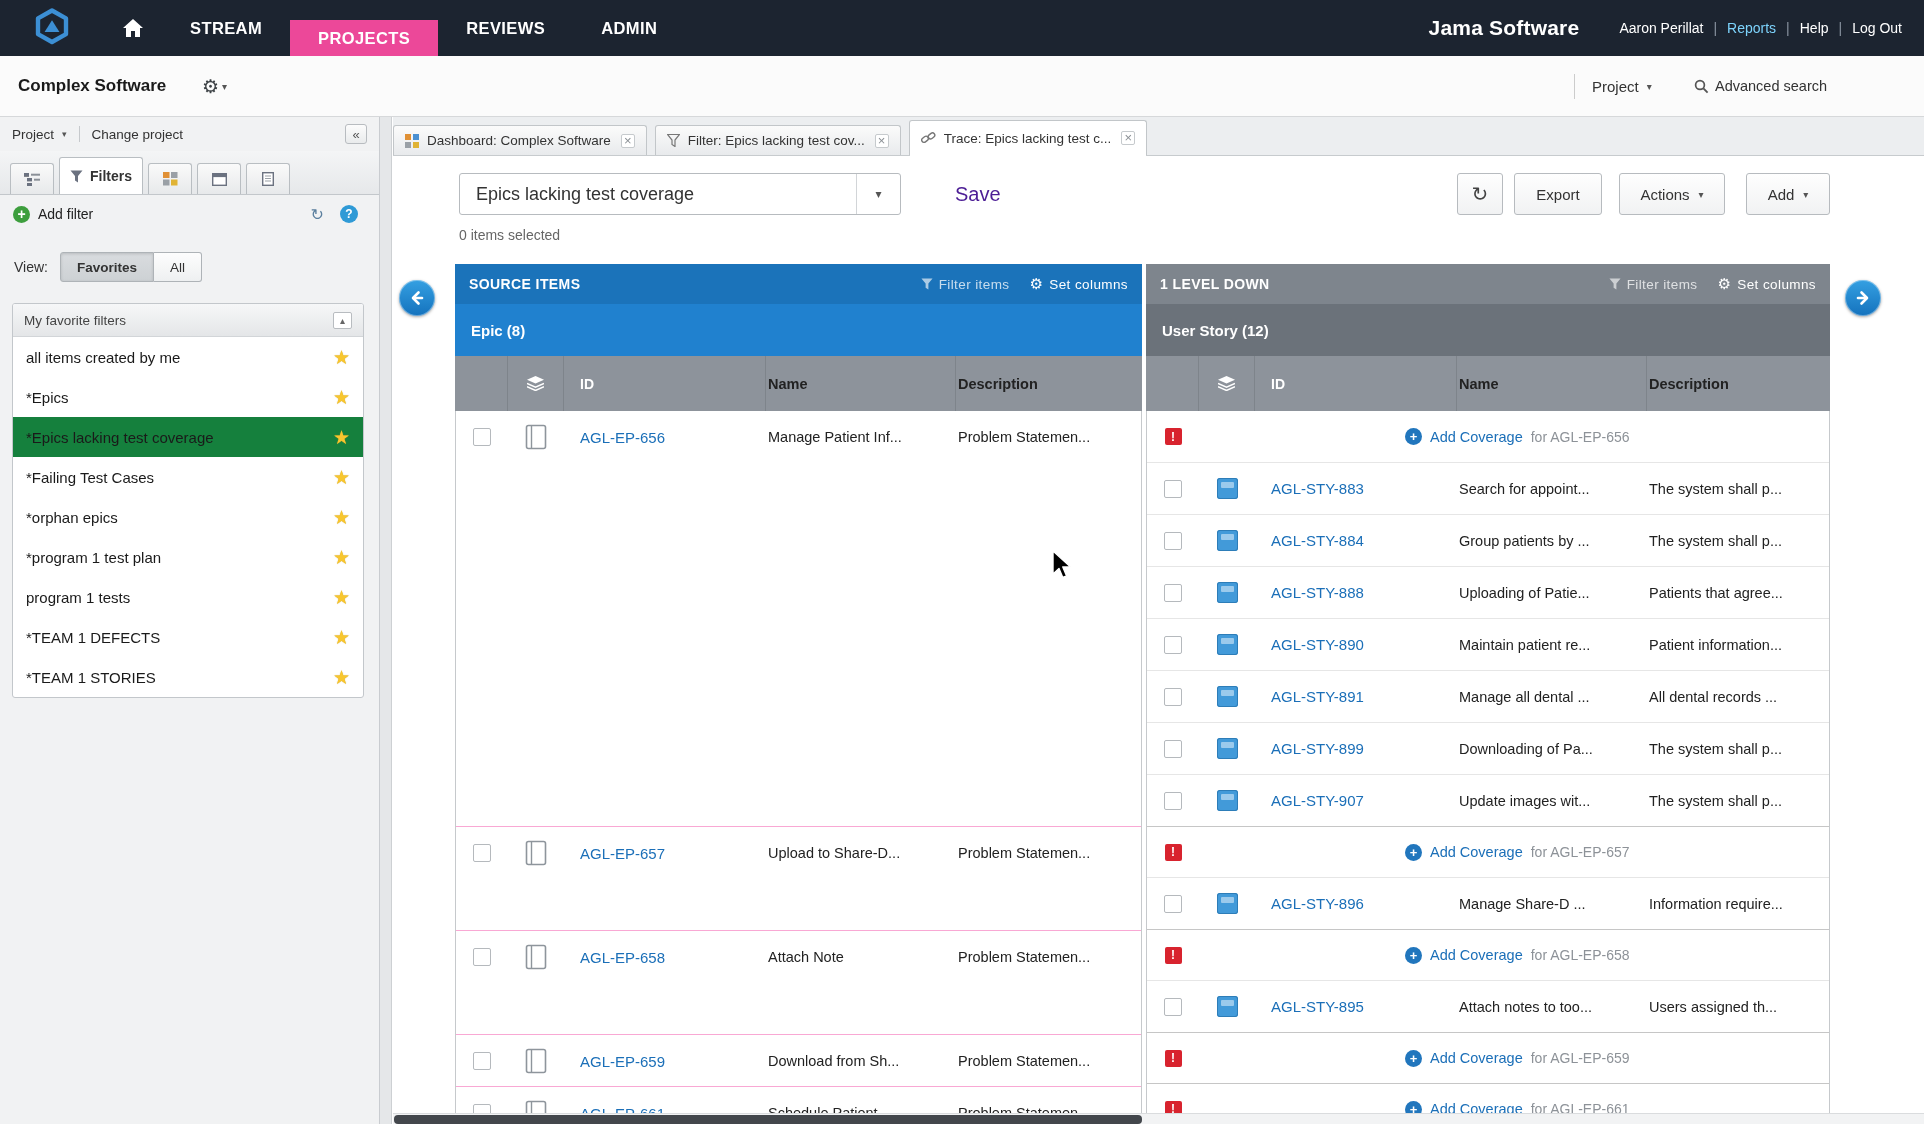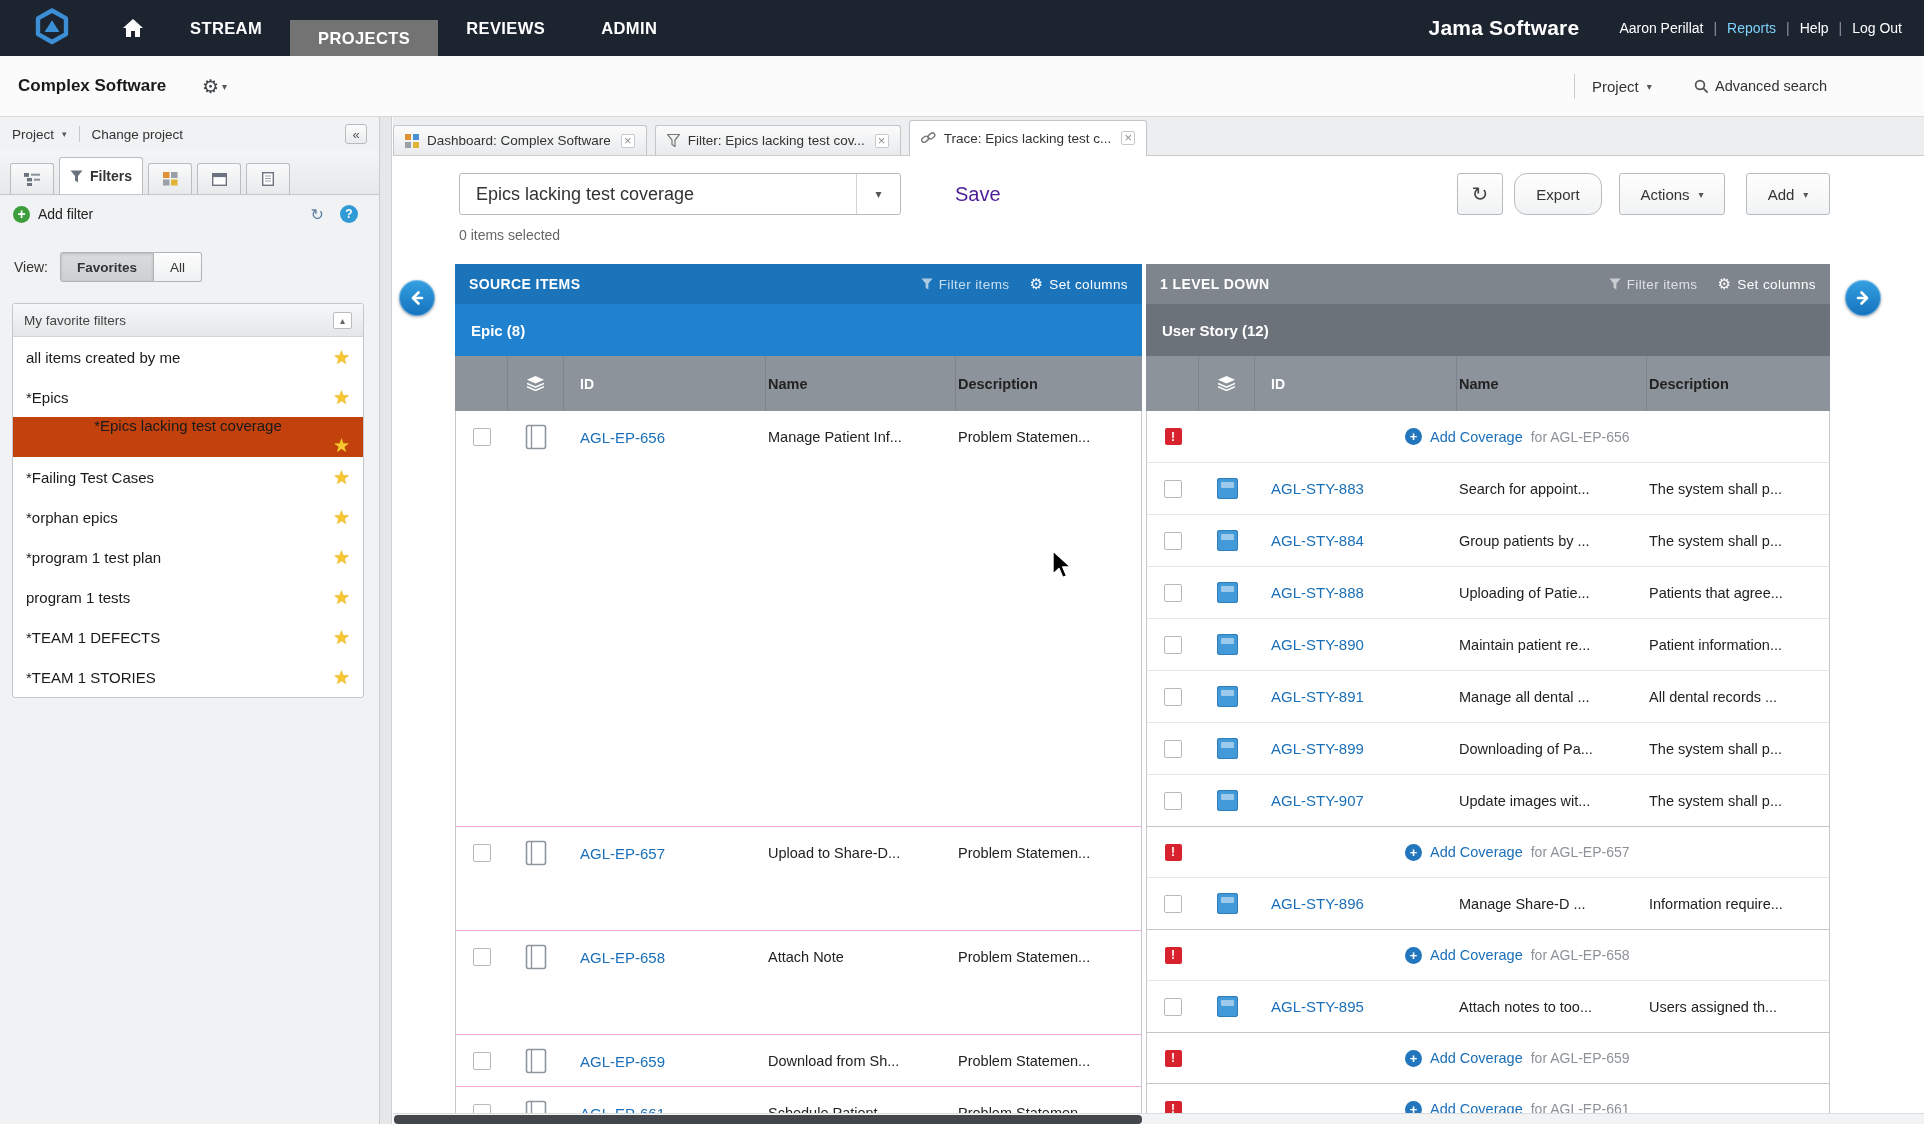--- a/index.html
+++ b/index.html
@@ -5,21 +5,21 @@
   * { margin:0; padding:0; box-sizing:border-box; }
   html,body { width:1924px; height:1124px; overflow:hidden; }
   body { position:relative; font-family:"Liberation Sans", sans-serif; background:#fff; color:#222; }
   a { text-decoration:none; }
 
   
   .topnav { position:absolute; top:0; left:0; width:100%; height:56px; background:#1c2430; display:flex; align-items:stretch; color:#fff; z-index:50; }
   .logo-wrap { width:104px; display:flex; align-items:center; justify-content:center; }
   .nav-home { width:58px; display:flex; align-items:center; justify-content:center; cursor:pointer; }
   .nav-item { padding:0 28px; display:flex; align-items:center; font-size:16.5px; font-weight:bold; letter-spacing:.4px; cursor:pointer; }
-  .nav-item.active { background:#737373;margin-top:20px; }
+  .nav-item.active { background:#ec4899;margin-top:20px; }
   .nav-right { margin-left:auto; display:flex; align-items:center; padding-right:22px; }
   .brand { font-size:21px; font-weight:bold; letter-spacing:.2px; margin-right:40px; }
   .userlinks { display:flex; align-items:center; gap:10px; font-size:14px; }
   .userlinks .sep { color:#8a93a0; }
 
   
   .appbar { position:absolute; top:56px; left:0; width:100%; height:61px; background:#fbfbfb; border-bottom:1px solid #d6d8da; }
   .proj-title { position:absolute; left:18px; top:0; height:60px; display:flex; align-items:center; font-size:17px; font-weight:bold; color:#1a1a1a; }
   .proj-gear { position:absolute; left:202px; top:0; height:60px; display:flex; align-items:center; gap:3px; cursor:pointer; color:#3d4246; }
   .proj-gear .g { font-size:19px; }
@@ -49,21 +49,21 @@
   .side-row4 { margin-top:14px; height:40px; display:flex; align-items:center; padding:0 14px; gap:12px; font-size:14px; color:#333; }
   .seg { display:flex; }
   .seg-btn { height:30px; padding:0 16px; border:1px solid #aeb3b7; font-size:13.5px; color:#333; display:flex; align-items:center; background:linear-gradient(#fdfdfd,#eef0f1); cursor:pointer; }
   .seg-btn.first { border-radius:3px 0 0 3px; }
   .seg-btn.last { border-radius:0 3px 3px 0; border-left:none; }
   .seg-btn.active { background:linear-gradient(#d9dcdf,#cdd1d4); box-shadow:inset 0 1px 3px rgba(0,0,0,.15); font-weight:bold; }
   .fav-panel { margin:16px 15px 0 12px; background:#fff; border:1px solid #c3c7cb; border-radius:3px; overflow:hidden; }
   .fav-head { height:33px; display:flex; align-items:center; padding:0 11px; background:linear-gradient(#f6f7f8,#e4e6e8); border-bottom:1px solid #d2d5d8; font-size:13.5px; color:#444; }
   .fav-collapse { margin-left:auto; width:19px; height:17px; border:1px solid #b8bcc0; border-radius:2px; background:#fff; color:#666; font-size:10px; display:flex; align-items:center; justify-content:center; cursor:pointer; }
   .fav-item { height:40px; display:flex; align-items:center; padding:0 13px; font-size:15px; color:#1a1a1a; cursor:pointer; }
-  .fav-item.selected { background:#c2410c;flex-direction:column; }
+  .fav-item.selected { background:#15803d; }
   .star { margin-left:auto; color:#f8c62e; font-size:19px; text-shadow:0 0 1px #c79a1e; cursor:pointer; }
 
   
   .main { position:absolute; top:117px; left:393px; right:0; bottom:0; background:#fff; }
   .tabstrip { position:absolute; top:0; left:0; right:0; height:39px; background:#eceef0; border-bottom:1px solid #c7cbce; display:flex; align-items:flex-end; padding-left:0; }
   .mtab { height:30px; display:flex; align-items:center; gap:8px; padding:0 11px; border:1px solid #c2c6c9; border-bottom:none; border-radius:3px 3px 0 0; background:linear-gradient(#fbfbfb,#e8eaec); margin-right:8px; font-size:13.5px; color:#333; cursor:pointer; white-space:nowrap; }
   .mtab.active { background:#fff; height:35px; position:relative; }
   .mtab.active::after { content:''; position:absolute; bottom:-1px; left:0; right:0; height:2px; background:#fff; }
   .mtab .close { color:#8a8f94; font-size:13px; margin-left:2px; border:1px solid #c6cacd; border-radius:2px; width:14px; height:14px; line-height:12px; text-align:center; background:#fff; }
 
@@ -71,21 +71,21 @@
 
   
   .combo { position:absolute; left:66px; top:17px; width:442px; height:42px; border:1px solid #b7bbbf; border-radius:3px; background:#fff; display:flex; align-items:center; cursor:pointer; }
   .combo .txt { flex:1; padding-left:16px; font-size:18px; color:#333; }
   .combo .caretbox { width:44px; height:100%; border-left:1px solid #d2d5d8; display:flex; align-items:center; justify-content:center; color:#555; font-size:12px; }
   .save-link { position:absolute; left:562px; top:17px; height:42px; display:flex; align-items:center; font-size:20px; color:#4c1d95; cursor:pointer; }
   .sel-count { position:absolute; left:66px; top:71px; font-size:14px; color:#666; }
   .tbtn { position:absolute; top:17px; height:42px; border:1px solid #b7bbbf; border-radius:3px; background:linear-gradient(#fefefe,#f1f2f3); display:flex; align-items:center; justify-content:center; gap:9px; font-size:15px; color:#333; cursor:pointer; }
   .tbtn .c { font-size:10px; color:#555; }
   #btn-refresh { left:1064px; width:46px; font-size:20px; color:#444; }
-  #btn-export { left:1121px; width:88px;border-radius:13px; }
+  #btn-export { left:1121px; width:88px; }
   #btn-actions { left:1226px; width:106px; }
   #btn-add { left:1353px; width:84px; }
 
   
   .panels { position:absolute; top:108px; left:62px; width:1507px; bottom:0; }
   .panel { position:absolute; top:0; bottom:0; display:flex; flex-direction:column; }
   .panel.src { left:0; width:687px; }
   .panel.tgt { left:691px; width:684px; }
   .phead { height:40px; display:flex; align-items:center; padding:0 14px; color:#fff; font-size:14px; font-weight:bold; letter-spacing:.4px; }
   .phead.blue { background:#1b73ba; }

